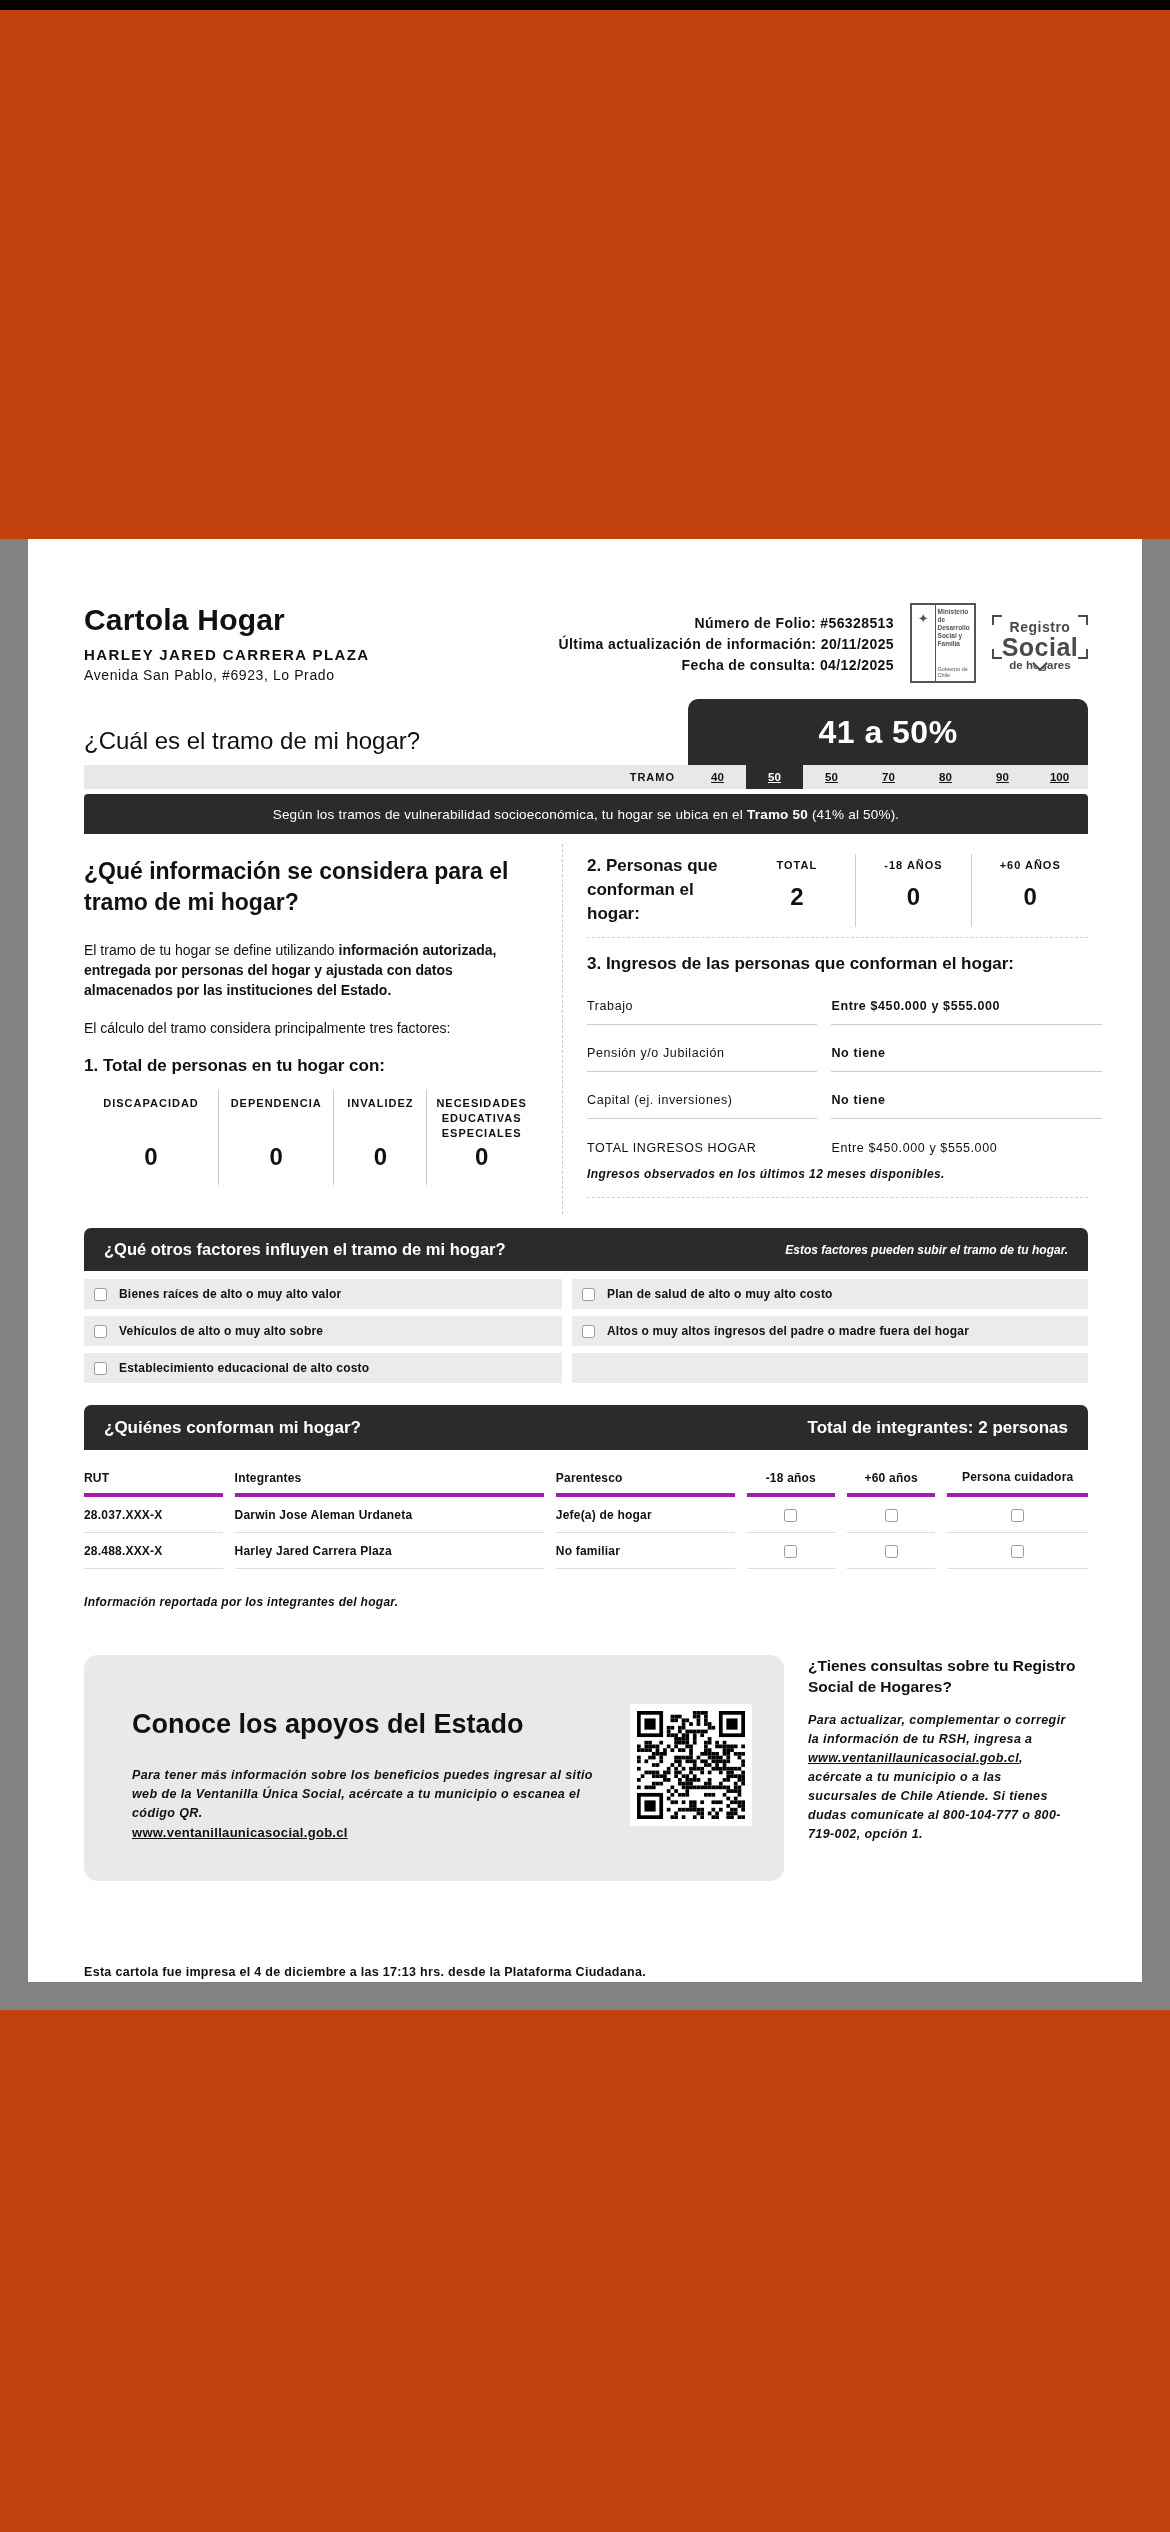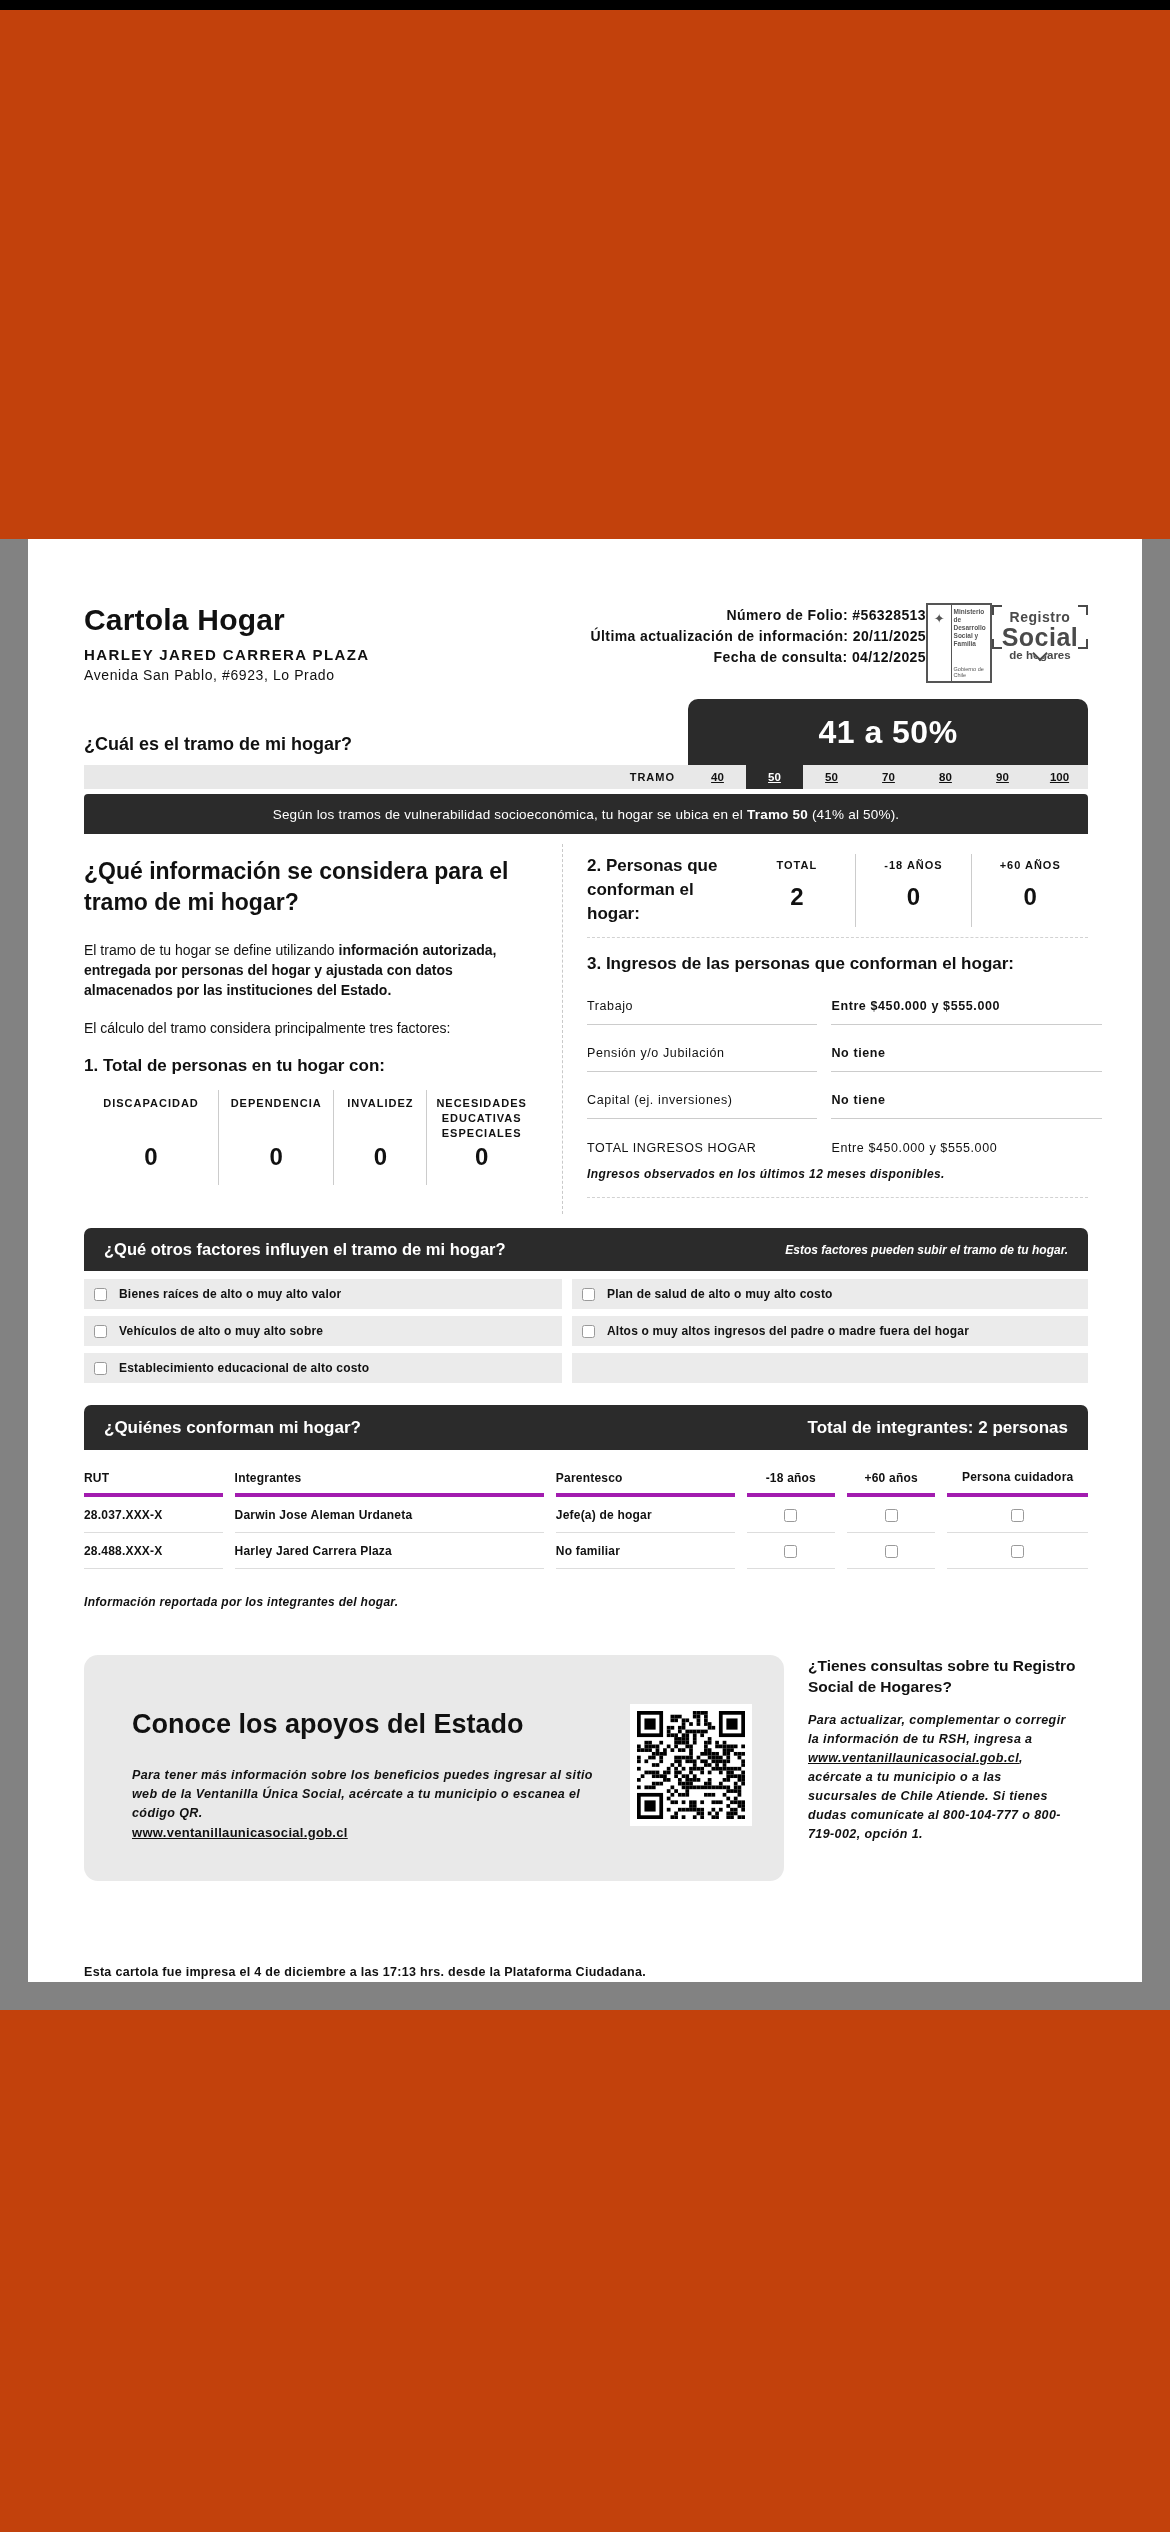--- a/index.html
+++ b/index.html
@@ -7,21 +7,21 @@
   body { font-family:"Liberation Sans","DejaVu Sans",sans-serif; color:#111; }
   .phone { position:relative; width:1170px; height:2532px; background:#c2410c; overflow:hidden; margin:10px auto; }
   .viewer { position:absolute; top:529px; left:0; width:1170px; height:1471px; background:#828282; }
   .sheet { position:relative; margin-left:28px; width:1114px; height:1443px; background:#fff; padding:64px 54px 0 56px; }
 
   
   .hdr { display:flex; justify-content:space-between; align-items:flex-start; }
   .hdr-title { font-size:30px; font-weight:700; letter-spacing:.2px; }
   .hdr-name { margin-top:9px; font-size:15px; font-weight:700; letter-spacing:1.4px; }
   .hdr-addr { margin-top:4px; font-size:14px; font-weight:500; letter-spacing:.6px; }
-  .hdr-right { display:flex; align-items:flex-start; }
+  .hdr-right { display:flex; gap:16px; align-items:center; }
   .meta { text-align:right; font-size:14px; line-height:21px; letter-spacing:.4px; margin-top:2px; }
   .meta b { font-weight:700; }
   .meta .lbl { font-weight:700; }
   .meta .lbl2 { font-weight:600; }
 
   .minlogo { width:66px; height:80px; border:2px solid #555; display:flex; color:#555; }
   .minlogo .emblem { width:38%; border-right:1.5px solid #555; display:flex; align-items:flex-start; justify-content:center; padding-top:6px; font-size:13px; }
   .minlogo .mtxt { flex:1; display:flex; flex-direction:column; justify-content:space-between; padding:3px 2px; }
   .minlogo .m1 { font-size:6.5px; line-height:8px; font-weight:700; }
   .minlogo .m2 { font-size:5.5px; }
@@ -32,21 +32,21 @@
   .rsh .tr { top:0; right:0; border-top:2.5px solid #4a4a4a; border-right:2.5px solid #4a4a4a; }
   .rsh .bl { bottom:14px; left:0; border-bottom:2.5px solid #4a4a4a; border-left:2.5px solid #4a4a4a; }
   .rsh .br { bottom:14px; right:0; border-bottom:2.5px solid #4a4a4a; border-right:2.5px solid #4a4a4a; }
   .rsh .l1 { font-size:14px; font-weight:700; letter-spacing:.5px; }
   .rsh .l2 { font-size:25px; font-weight:700; line-height:24px; letter-spacing:.5px; }
   .rsh .l3 { font-size:11.5px; font-weight:700; }
   .rsh .ptr { position:absolute; left:50%; bottom:4px; width:11px; height:11px; border-right:2.5px solid #4a4a4a; border-bottom:2.5px solid #4a4a4a; transform:translateX(-50%) rotate(45deg); background:#fff; }
 
   
   .tramo-head { margin-top:16px; display:flex; justify-content:space-between; align-items:flex-end; }
-  .tramo-q { font-size:18px; font-weight:700; margin-bottom:10px; }
+  .tramo-q { font-size:24px; font-weight:400; margin-bottom:10px; }
   .badge { width:400px; height:66px; background:#2b2b2b; color:#fff; border-radius:10px 10px 0 0;
            display:flex; align-items:center; justify-content:center; font-size:32px; font-weight:700; letter-spacing:.5px; }
   .scale { height:24px; background:#e8e8e8; display:flex; justify-content:flex-end; align-items:stretch; }
   .scale-lbl { font-size:11px; font-weight:700; letter-spacing:1px; display:flex; align-items:center; margin-right:14px; }
   .scale-cell { width:57px; display:flex; align-items:center; justify-content:center; font-size:11.5px; font-weight:700;text-decoration:underline; }
   .scale-cell.sel { background:#2b2b2b; color:#fff; }
   .resultbar { margin-top:5px; height:40px; background:#2b2b2b; border-radius:4px 4px 0 0; color:#fff;
                display:flex; align-items:center; justify-content:center; font-size:13.5px; letter-spacing:.2px; }
   .resultbar b { font-weight:700; margin:0 4px 0 4px; }
 

